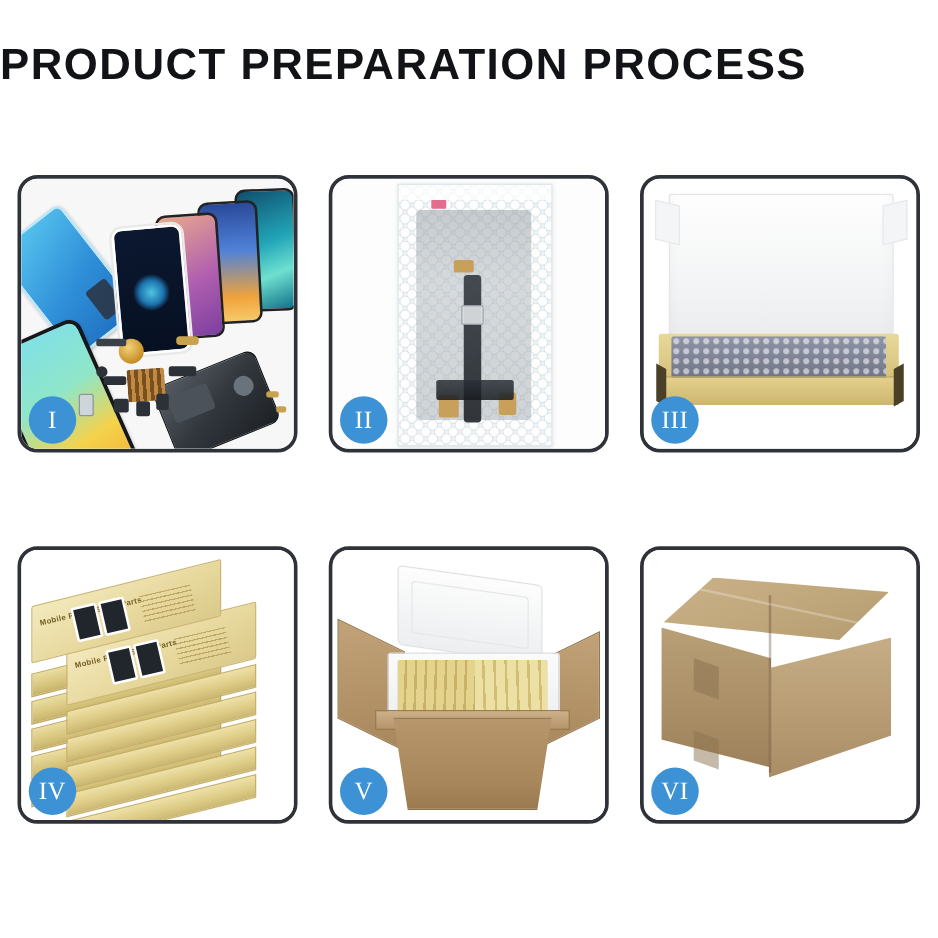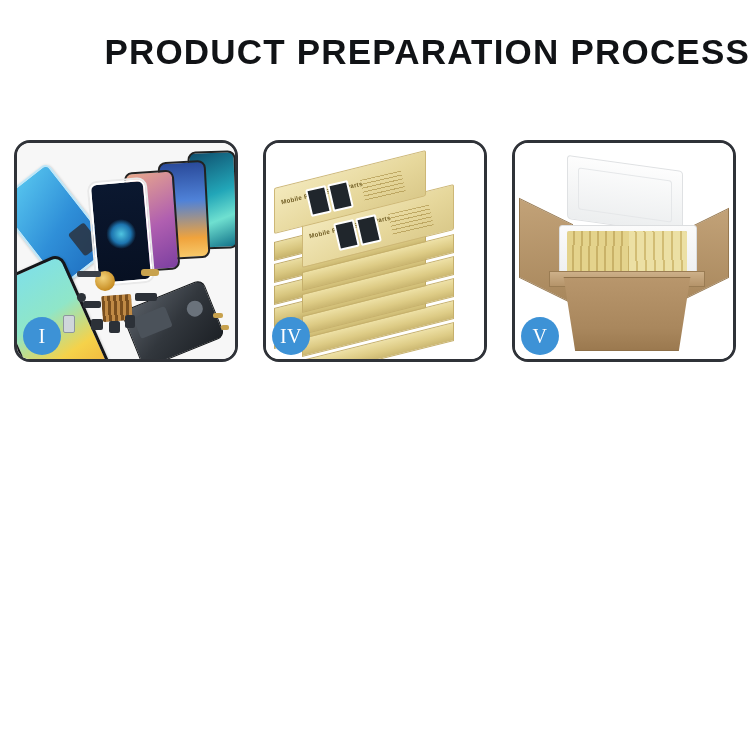--- a/index.html
+++ b/index.html
@@ -5,21 +5,21 @@
   html,body{margin:0;padding:0;}
   body{
     width:750px;height:750px;
     background:#ffffff;
     font-family:"Liberation Sans", sans-serif;
     overflow:hidden;
   }
   .page{position:relative;width:750px;height:750px;}
 
   
-  .header{padding-top:34px;text-align:right;}
+  .header{padding-top:34px;text-align:left;}
   .title{
     font-size:35px;
     font-weight:700;
     letter-spacing:1.2px;
     color:#111316;
     line-height:1.05;
     white-space:nowrap;
   }
   .subtitle{
     margin-top:12px;
@@ -280,21 +280,48 @@
         <div class="pflex" style="left:74px;top:176px;width:12px;height:11px;"></div>
         <div class="pflex" style="left:92px;top:178px;width:11px;height:12px;border-radius:2px;"></div>
         <div class="pflex" style="left:108px;top:172px;width:10px;height:13px;border-radius:2px;"></div>
         <div class="part" style="left:46px;top:172px;width:10px;height:16px;background:#cfd6db;border:1px solid #8d969d;"></div>
         <div class="part pgold" style="left:196px;top:170px;width:10px;height:5px;"></div>
         <div class="part pgold" style="left:204px;top:182px;width:8px;height:5px;"></div>
       </div>
       <div class="badge">I</div>
     </div>
 
-
+    <div class="panel">
+      <div class="scene p2">
+        <div class="bubble-bag">
+          <div class="bagseal"></div>
+          <div class="redmark"></div>
+          <div class="lcd"></div>
+          <div class="flexcable"></div>
+          <div class="chip"></div>
+          <div class="flexpad" style="left:44px;top:60px;width:16px;height:10px;"></div>
+          <div class="flexpad" style="left:32px;top:168px;width:16px;height:18px;"></div>
+          <div class="flexpad" style="left:80px;top:166px;width:14px;height:18px;"></div>
+          <div class="flexcable" style="left:30px;top:156px;width:62px;height:16px;border-radius:2px;"></div>
+        </div>
+      </div>
+      <div class="badge">II</div>
+    </div>
+
+    <div class="panel">
+      <div class="scene p3">
+        <div class="b3-lid"></div>
+        <div class="b3-tray"></div>
+        <div class="b3-foam"></div>
+        <div class="b3-trayfront"></div>
+        <div class="b3-edgeL"></div>
+        <div class="b3-edgeR"></div>
+      </div>
+      <div class="badge">III</div>
+    </div>
 
     <div class="panel">
       <div class="scene p4">
         <div class="slabL" style="top:168px;"></div>
         <div class="slabL" style="top:146px;"></div>
         <div class="slabL" style="top:124px;"></div>
         <div class="slabL" style="top:102px;"></div>
         <div class="slabL" style="top:80px;"></div>
 
         <div class="slab" style="top:198px;"></div>
@@ -328,15 +355,27 @@
         <div class="v-inner">
           <div class="v-yellow"></div>
           <div class="v-yellow2"></div>
         </div>
         <div class="v-cartontop"></div>
         <div class="v-cartonfront"></div>
       </div>
       <div class="badge">V</div>
     </div>
 
+    <div class="panel">
+      <div class="scene p6">
+        <div class="c6-top"></div>
+        <div class="c6-left"></div>
+        <div class="c6-right"></div>
+        <div class="c6-seam"></div>
+        <div class="c6-tape"></div>
+        <div class="c6-tape2"></div>
+        <div class="c6-fold"></div>
+      </div>
+      <div class="badge">VI</div>
+    </div>
 
   </div>
 </div>
 
 </body></html>

